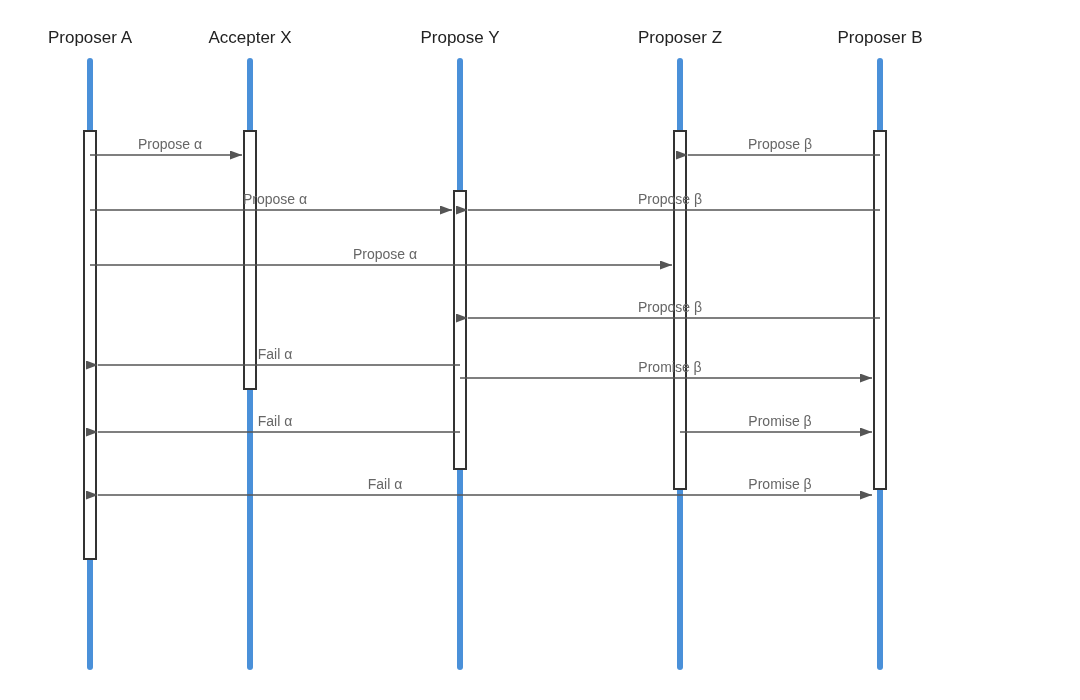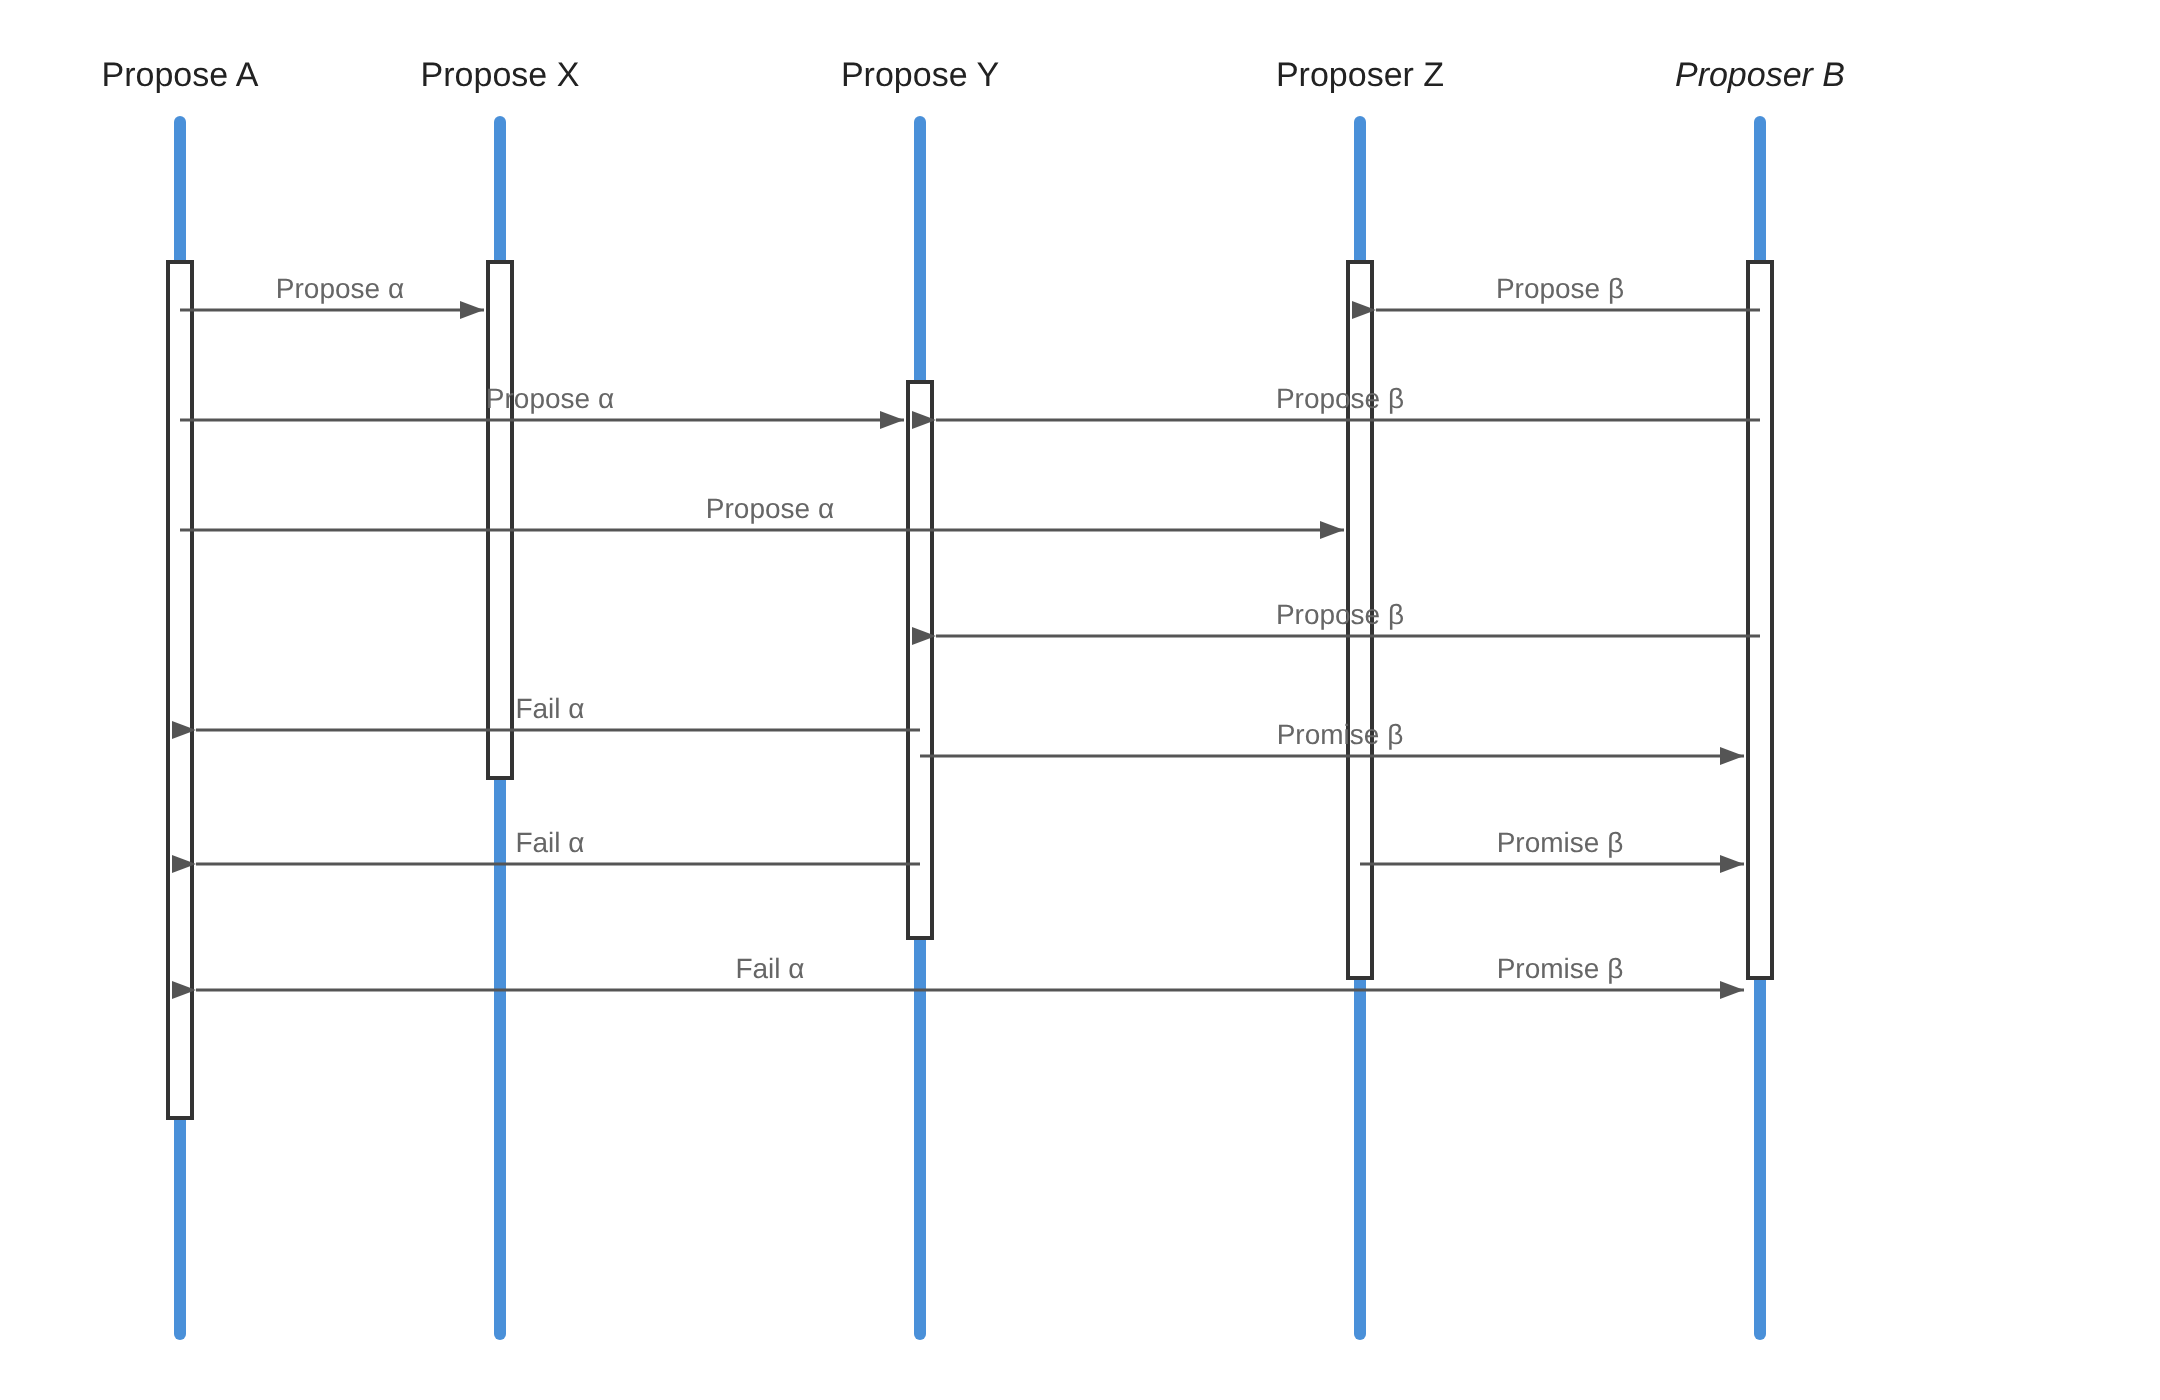--- a/index.html
+++ b/index.html
@@ -42,29 +42,29 @@
       width: 14px;
       background: white;
       border: 2px solid #333;
       transform: translateX(-50%);
     }
   </style>
 </head>
 <body>
 
 <div id="diagram">
-    <div class="actor-label" style="left: 90px;">Propose A</div>
+    <div class="actor-label" style="left: 90px;">Proposer A</div>
     <div class="lifeline" style="left: 90px;"></div>
-    <div class="actor-label" style="left: 250px;">Propose X</div>
+    <div class="actor-label" style="left: 250px;">Accepter X</div>
     <div class="lifeline" style="left: 250px;"></div>
     <div class="actor-label" style="left: 460px;">Propose Y</div>
     <div class="lifeline" style="left: 460px;"></div>
     <div class="actor-label" style="left: 680px;">Proposer Z</div>
     <div class="lifeline" style="left: 680px;"></div>
-    <div class="actor-label" style="left: 880px; font-style: italic;">Proposer B</div>
+    <div class="actor-label" style="left: 880px;">Proposer B</div>
     <div class="lifeline" style="left: 880px;"></div>
     <div class="activation" style="left: 90px; top: 130px; height: 430px;"></div>
     <div class="activation" style="left: 250px; top: 130px; height: 260px;"></div>
     <div class="activation" style="left: 460px; top: 190px; height: 280px;"></div>
     <div class="activation" style="left: 680px; top: 130px; height: 360px;"></div>
     <div class="activation" style="left: 880px; top: 130px; height: 360px;"></div>
     <svg width="1080" height="700" style="position: absolute; top: 0px; left: 0px;">
       <defs>
         <marker id="arrowhead" markerWidth="8" markerHeight="6" refX="8" refY="3" orient="auto">
           <polygon points="0 0, 8 3, 0 6" fill="#555"></polygon>

